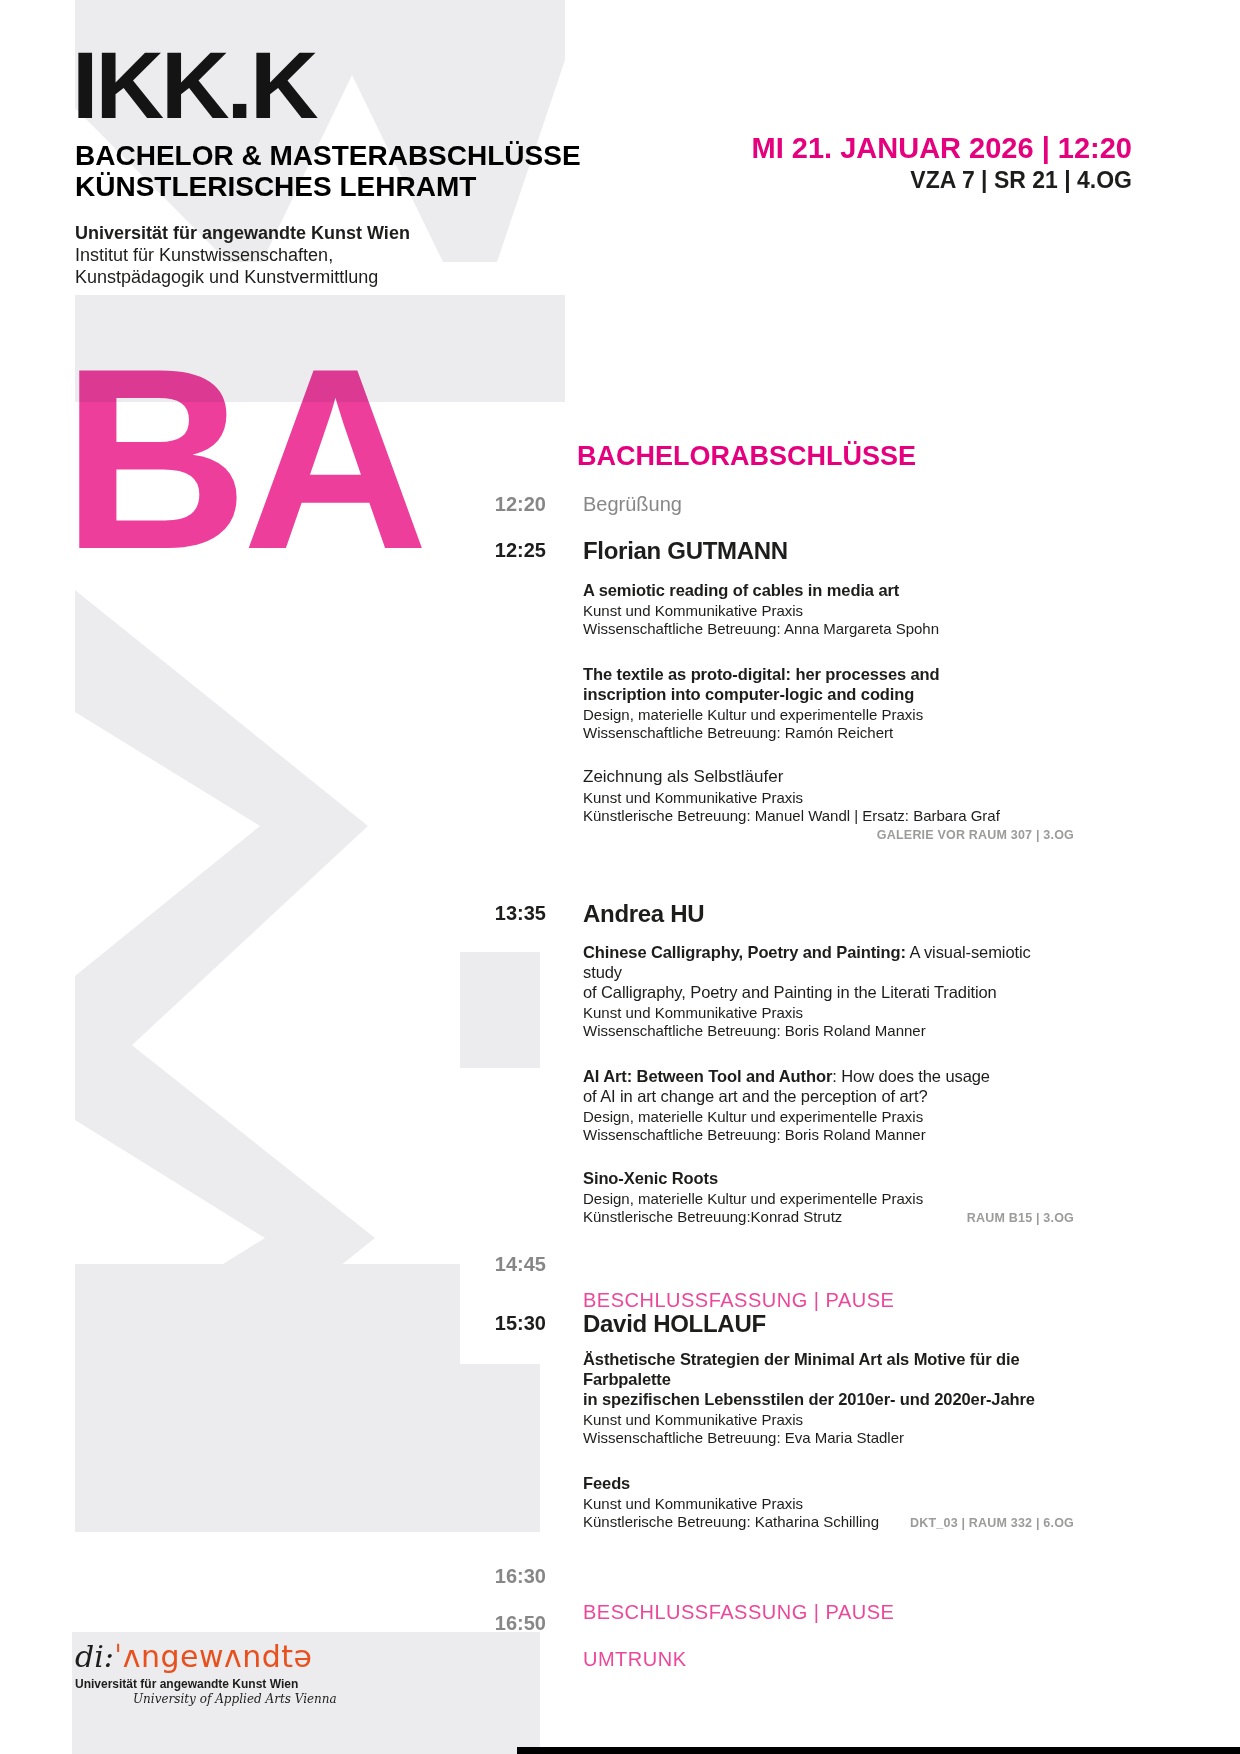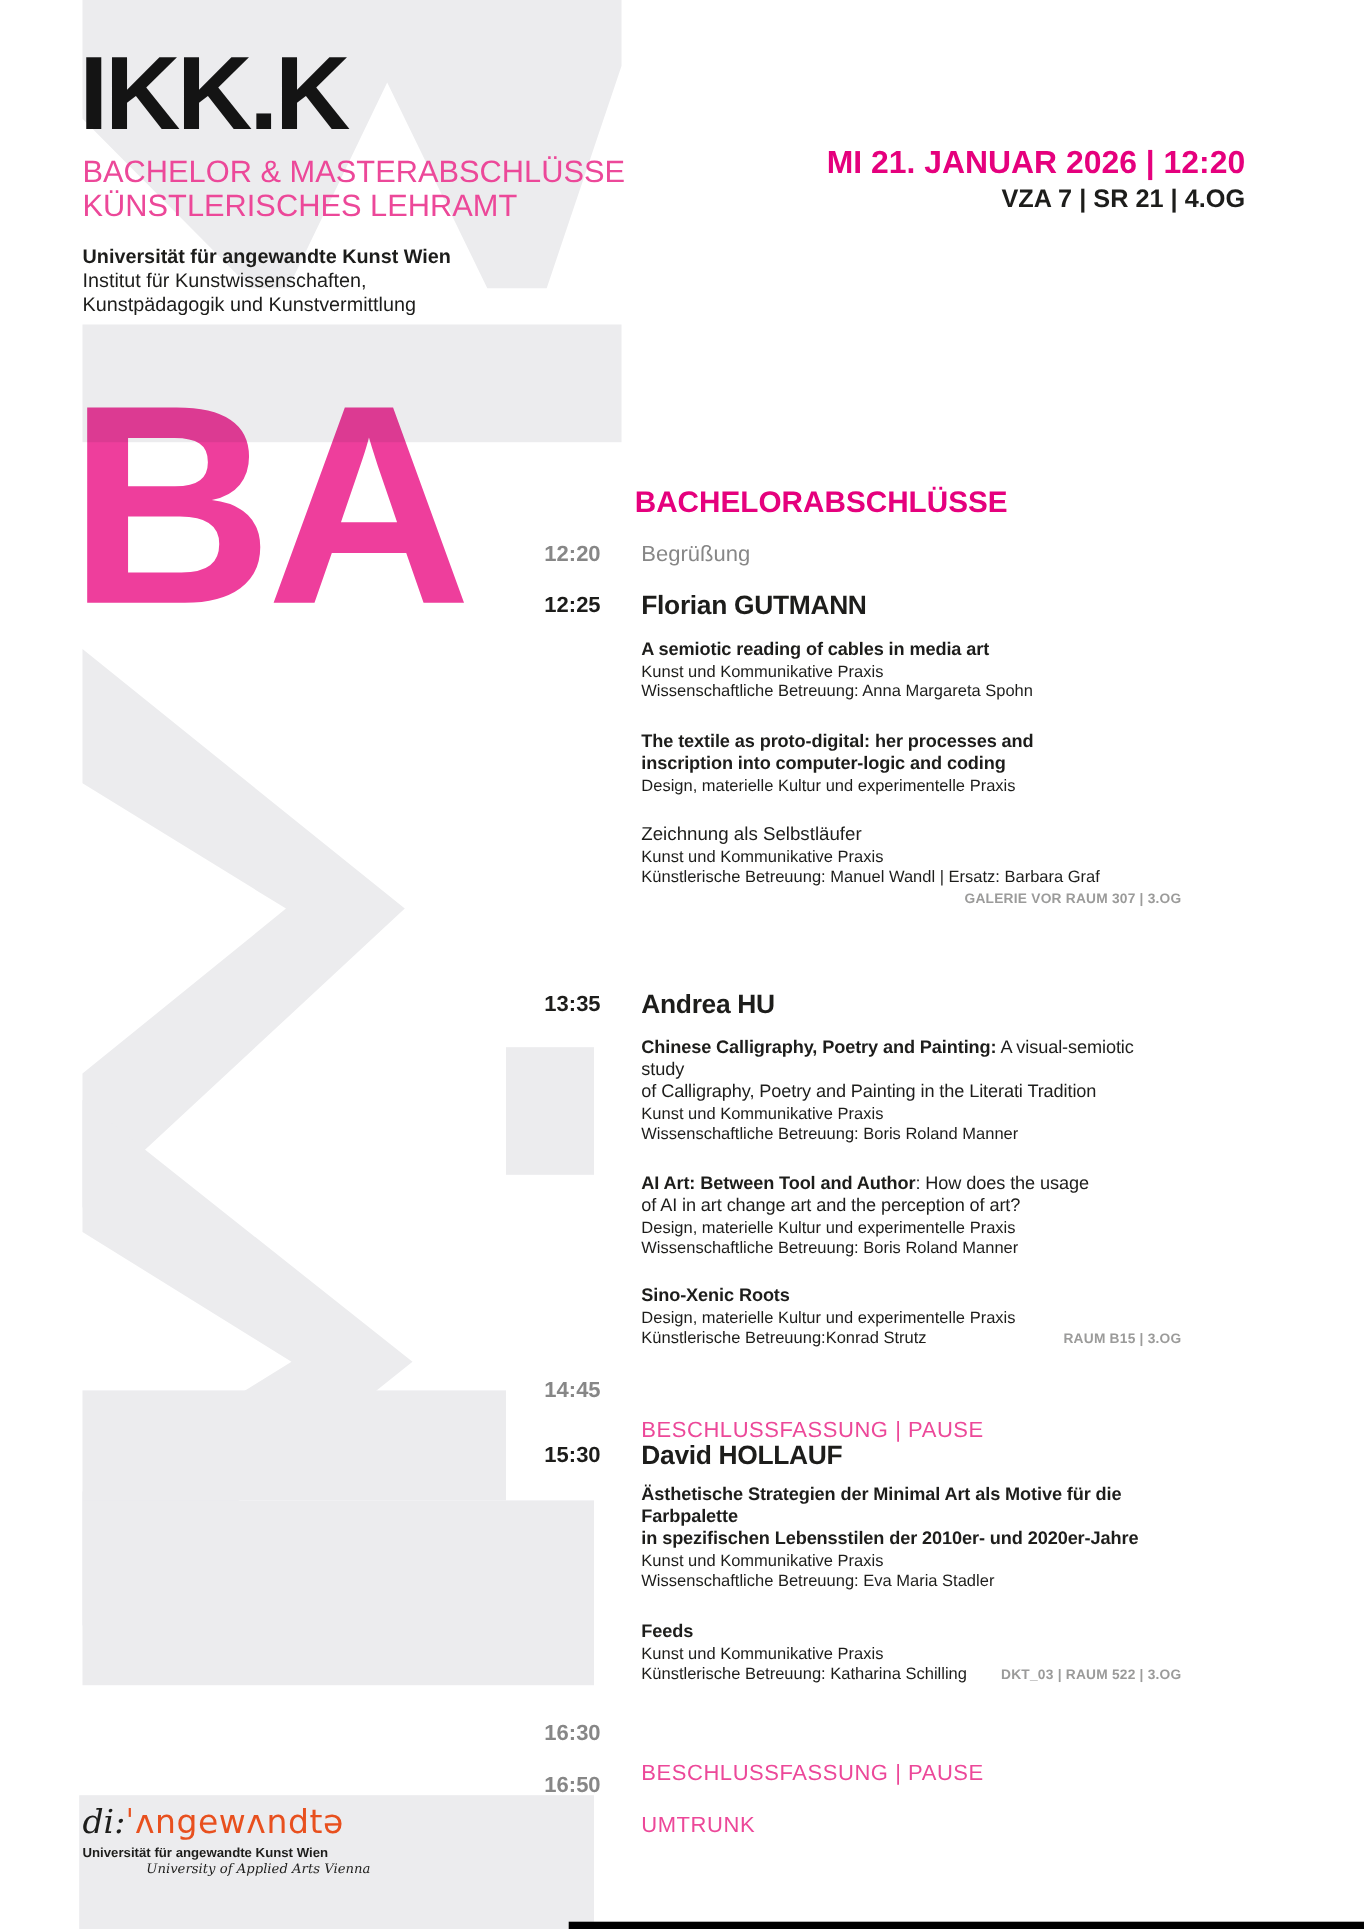--- a/index.html
+++ b/index.html
@@ -9,21 +9,21 @@
     background:#ffffff;
     font-family:"Liberation Sans", sans-serif;
     color:#1d1d1b;
     overflow:hidden;
   }
   #bg { position:absolute; left:0; top:0; width:1240px; height:1754px; z-index:0; }
   .layer { position:absolute; z-index:2; }
 
   
   #ikk-title { left:72px; top:38px; font-size:95px; font-weight:700; letter-spacing:-3px; color:#141414; line-height:1; }
-  #subtitle  { left:75px; top:140px; font-size:28px; font-weight:400; line-height:31px; color:#ec4899; letter-spacing:0px; }
+  #subtitle  { left:75px; top:140px; font-size:28px; font-weight:700; line-height:31px; color:#000000; letter-spacing:0px; }
   #org       { left:75px; top:222px; font-size:18px; line-height:22px; color:#1d1d1b; }
   #org .b    { font-weight:700; }
   #datebox   { right:108px; top:131px; text-align:right; }
   #datebox .date  { font-size:29px; font-weight:700; color:#e5007d; line-height:34px; }
   #datebox .venue { font-size:23px; font-weight:700; color:#1d1d1b; line-height:30px;text-align:right; }
 
   
   #ba-watermark {
     left:62px; top:330px; font-size:258px; font-weight:700; letter-spacing:-6px;
     color:#ee3e9c; line-height:1; mix-blend-mode:multiply; z-index:1;
@@ -109,20 +109,21 @@
     <div class="nm">Florian GUTMANN</div>
     <div class="talk first">
       <div class="tl"><span class="tb">A semiotic reading of cables in media art</span></div>
       <div class="pr">Kunst und Kommunikative Praxis</div>
       <div class="sup">Wissenschaftliche Betreuung: Anna Margareta Spohn</div>
     </div>
     <div class="talk">
       <div class="tl"><span class="tb">The textile as proto-digital: her processes and</span></div>
       <div class="tl"><span class="tb">inscription into computer-logic and coding</span></div>
       <div class="pr">Design, materielle Kultur und experimentelle Praxis</div>
+      <div class="sup">Wissenschaftliche Betreuung: Ramón Reichert</div>
     </div>
     <div class="talk" style="margin-top:24px;">
       <div class="subt">Zeichnung als Selbstläufer</div>
       <div class="pr">Kunst und Kommunikative Praxis</div>
       <div class="sup">Künstlerische Betreuung: Manuel Wandl | Ersatz: Barbara Graf</div>
       <div class="note note-line">GALERIE VOR RAUM 307 | 3.OG</div>
     </div>
   </div>
 </div>
 
@@ -166,21 +167,21 @@
       <div class="tl"><span class="tb">Ästhetische Strategien der Minimal Art als Motive für die Farbpalette</span></div>
       <div class="tl"><span class="tb">in spezifischen Lebensstilen der 2010er- und 2020er-Jahre</span></div>
       <div class="pr">Kunst und Kommunikative Praxis</div>
       <div class="sup">Wissenschaftliche Betreuung: Eva Maria Stadler</div>
     </div>
     <div class="talk">
       <div class="tl"><span class="tb">Feeds</span></div>
       <div class="pr">Kunst und Kommunikative Praxis</div>
       <div class="suprow">
         <div class="sup">Künstlerische Betreuung: Katharina Schilling</div>
-        <div class="note">DKT_03 | RAUM 522 | 3.OG</div>
+        <div class="note">DKT_03 | RAUM 332 | 6.OG</div>
       </div>
     </div>
   </div>
 </div>
 
 <div class="row" style="top:1564px;">
   <div class="time gray">16:30</div>
   <div class="content pause-label">BESCHLUSSFASSUNG | PAUSE</div>
 </div>
 

